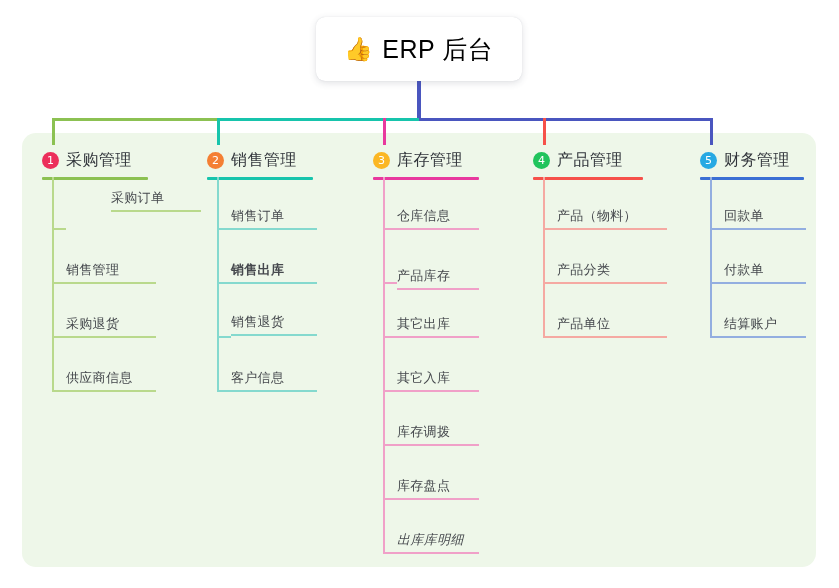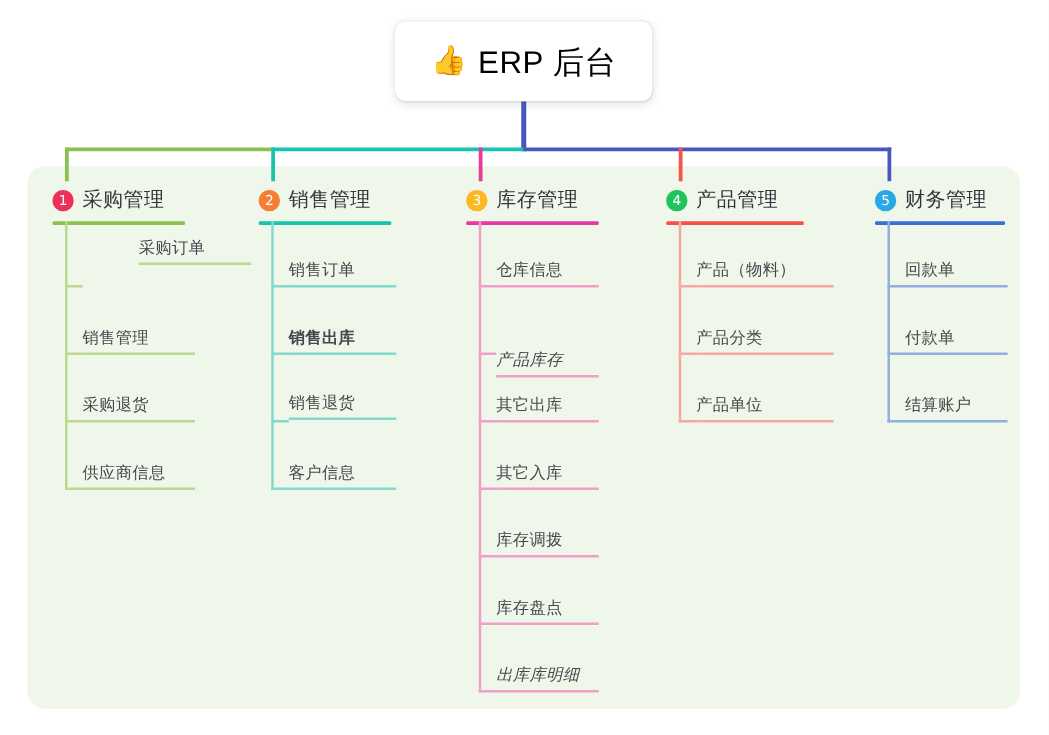--- a/index.html
+++ b/index.html
@@ -155,21 +155,21 @@
           <span class="badge" style="background: rgb(251, 183, 36);">3</span>
           <span class="branch-title">库存管理</span>
         </div>
         <div class="head-rule" style="top: 177px; width: 106px; background: rgb(232, 57, 158);"></div>
         <div class="spine" style="left: 10px; top: 177px; height: 377px; background: rgb(240, 160, 200);"></div>
         <div class="leaf" style="left: 24px; top: 202px; width: 82px; height: 28px;">
           <div class="leaf-label">仓库信息</div>
           <div class="leaf-rule" style="width: 82px; background: rgb(240, 160, 200);"></div>
         </div>
         <div class="leaf-stub" style="left: 10px; top: 228px; width: 14px; background: rgb(240, 160, 200);"></div>
-        <div class="leaf" style="left: 24px; top: 274px; width: 82px; height: 28px; font-style: italic;">
+        <div class="leaf" style="left: 24px; top: 262px; width: 82px; height: 28px;">
           <div class="leaf-label">产品库存</div>
           <div class="leaf-rule" style="width: 82px; background: rgb(240, 160, 200);"></div>
         </div>
         <div class="leaf-stub" style="left: 10px; top: 282px; width: 14px; background: rgb(240, 160, 200);"></div>
         <div class="leaf" style="left: 24px; top: 310px; width: 82px; height: 28px;">
           <div class="leaf-label">其它出库</div>
           <div class="leaf-rule" style="width: 82px; background: rgb(240, 160, 200);"></div>
         </div>
         <div class="leaf-stub" style="left: 10px; top: 336px; width: 14px; background: rgb(240, 160, 200);"></div>
         <div class="leaf" style="left: 24px; top: 364px; width: 82px; height: 28px;">

